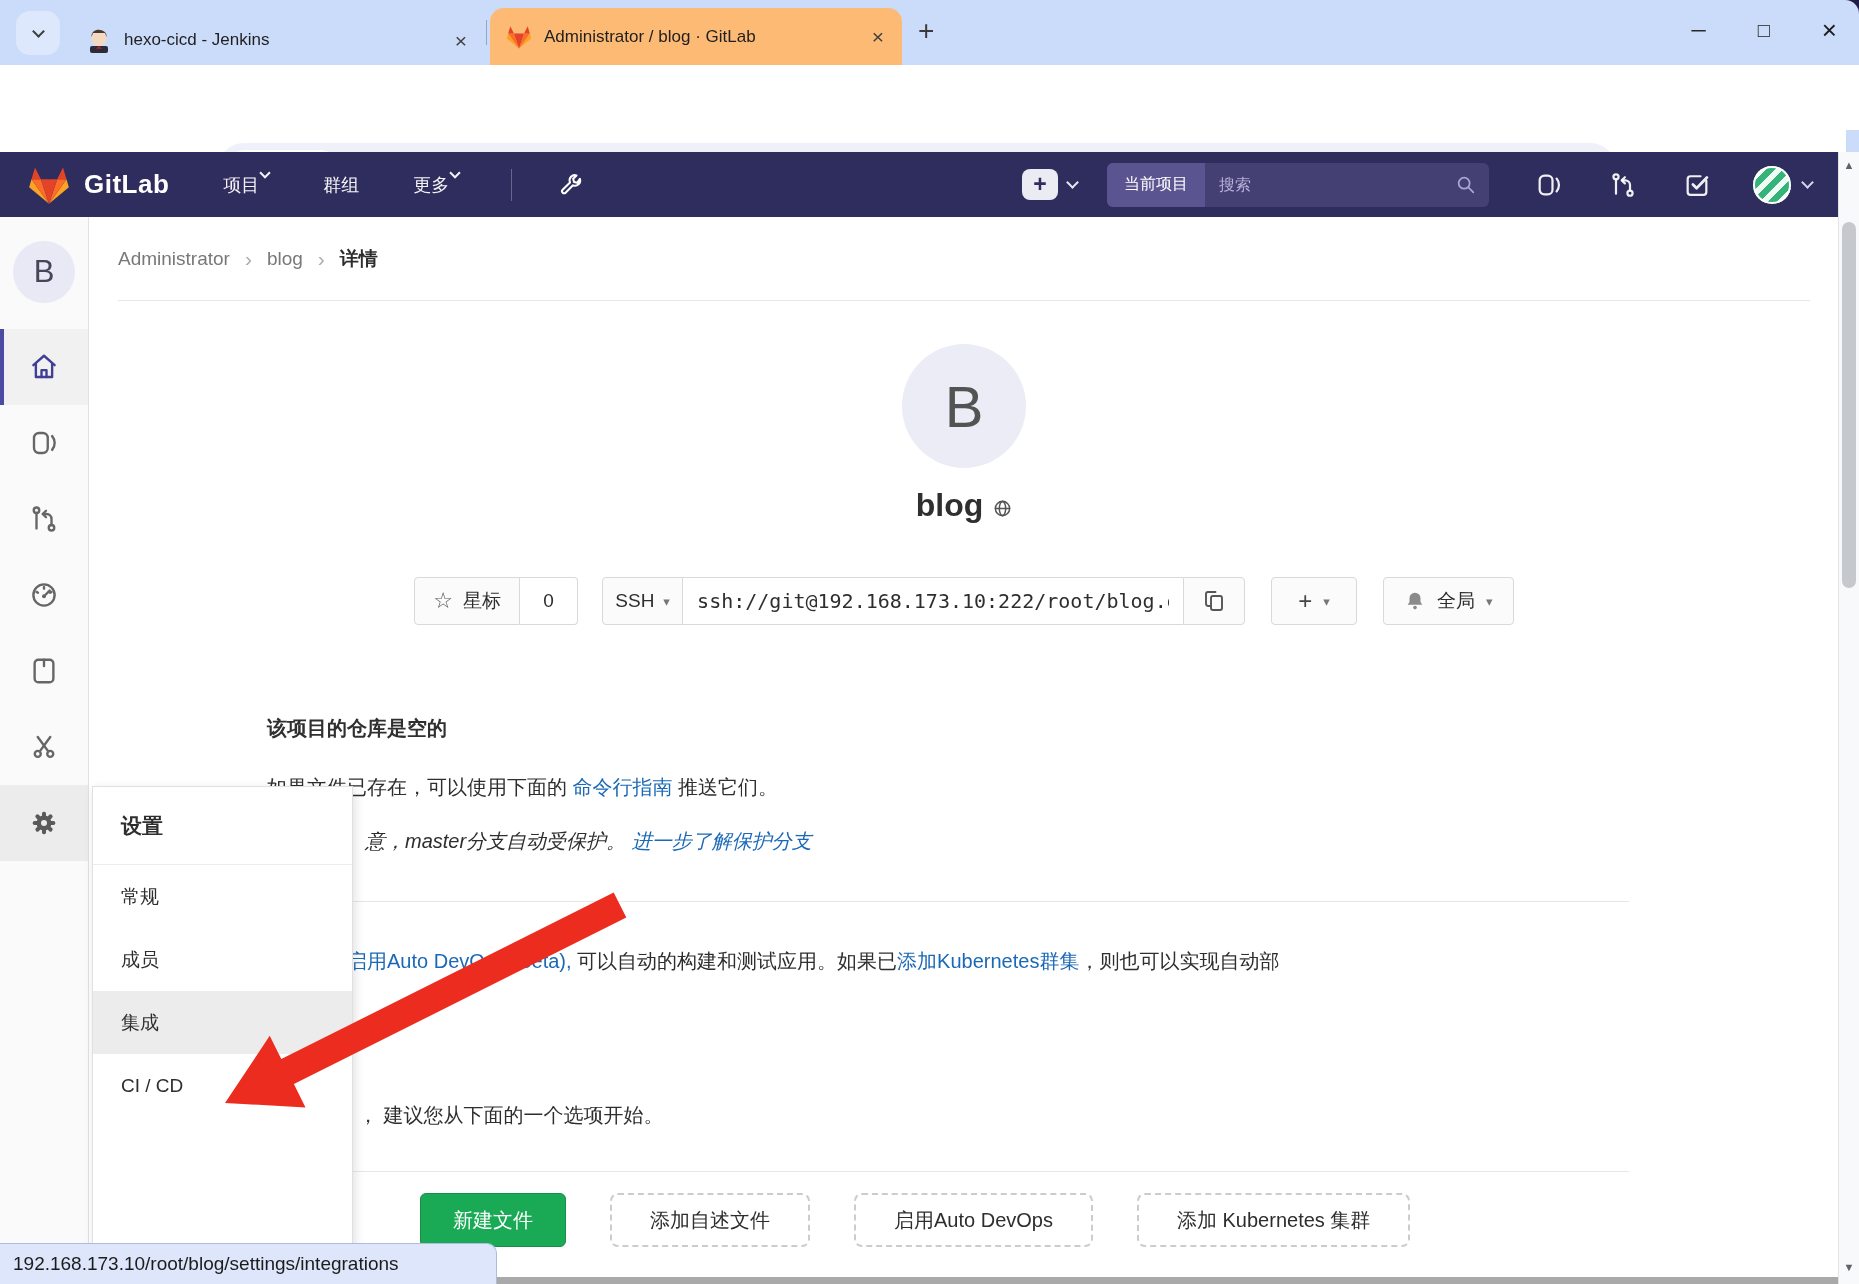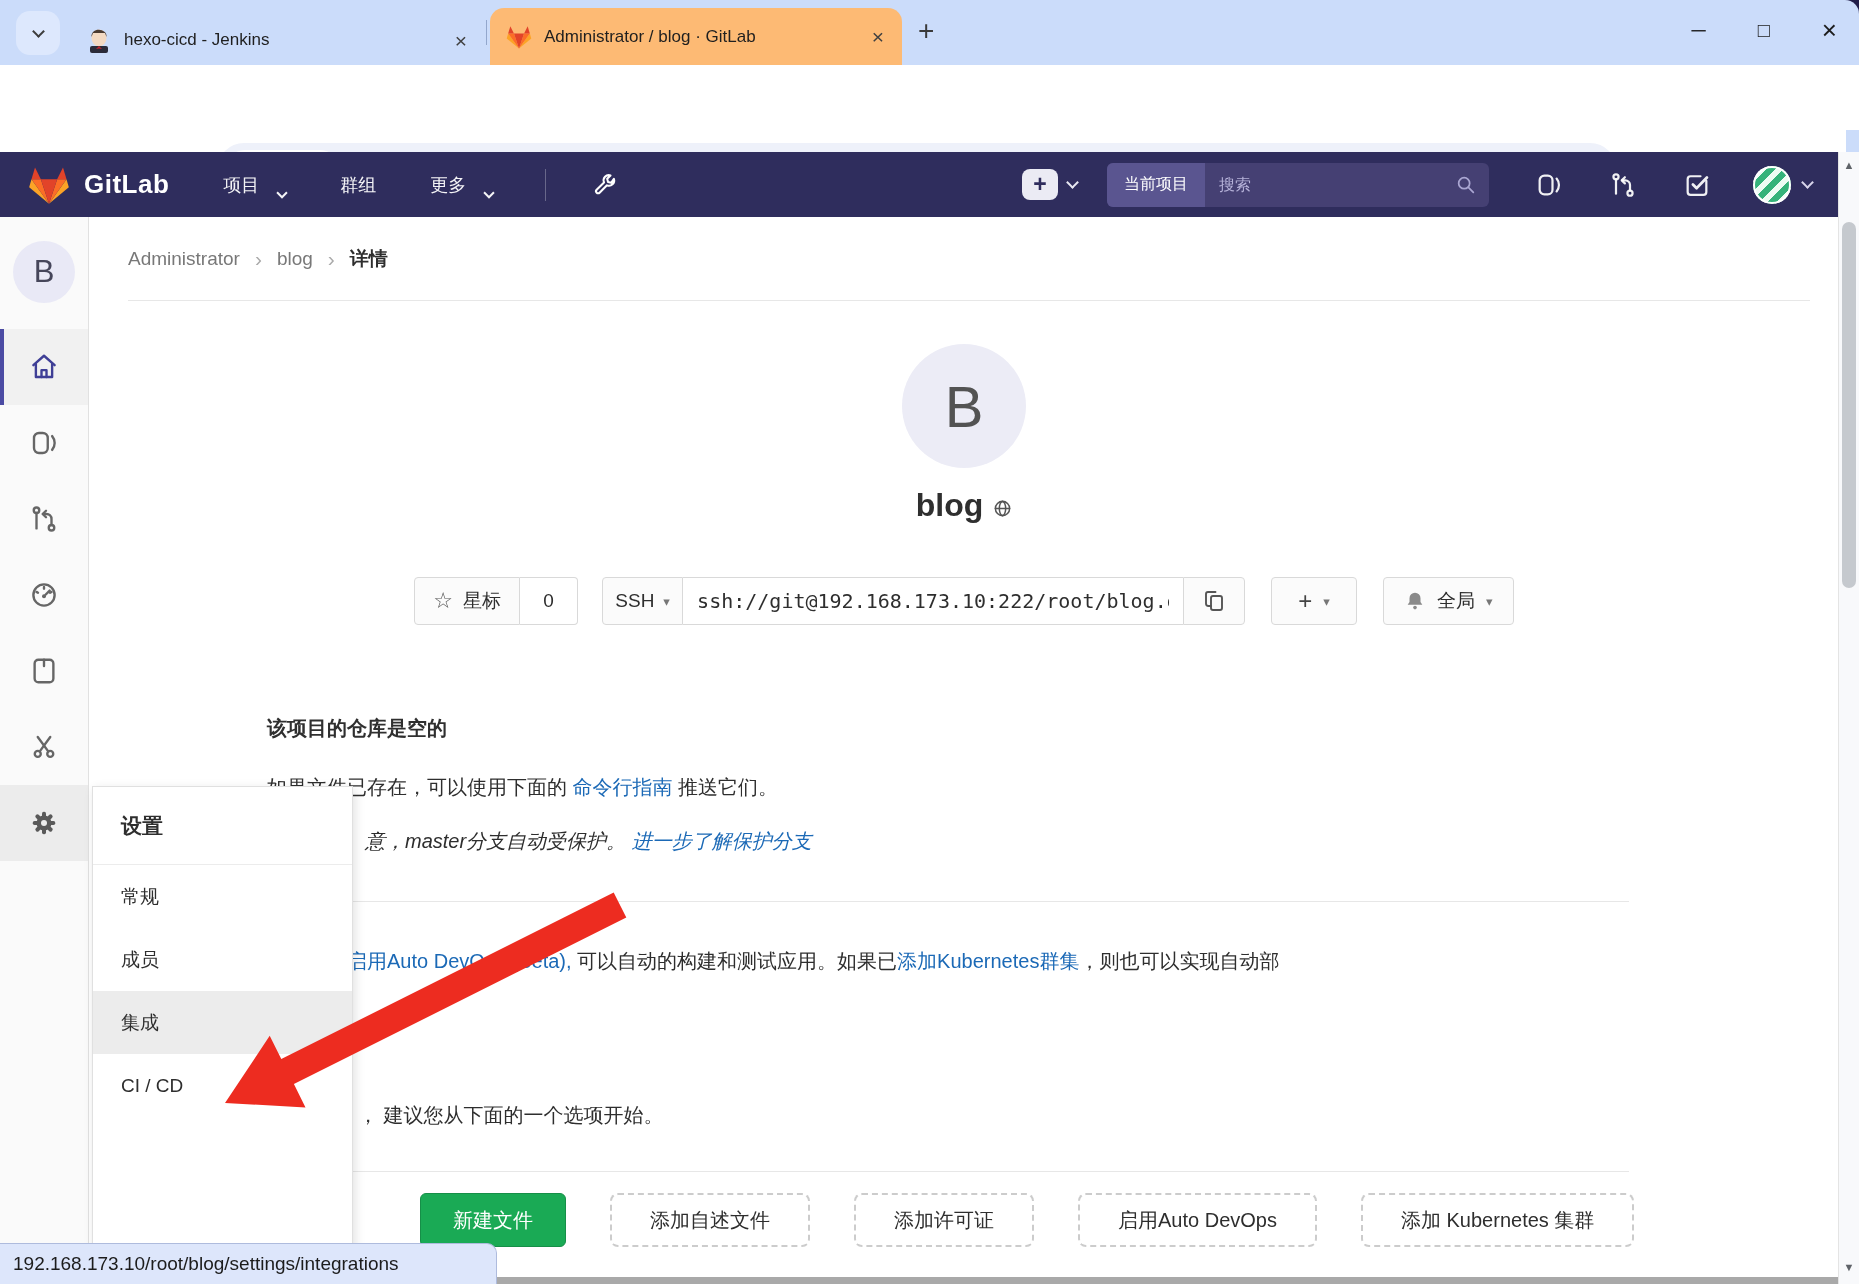--- a/index.html
+++ b/index.html
@@ -34,21 +34,21 @@
 .bookmark-star{position:absolute;left:1563px;top:86px;font-size:28px;color:#54575d;line-height:1}
 .addr-divider{position:absolute;left:1708px;top:96px;width:2px;height:26px;background:#c6d4f4}
 .profile-avatar{position:absolute;left:1736px;top:90px;width:32px;height:32px;border-radius:50%;background:linear-gradient(180deg,#e4536f 0 45%,#3f9e63 45% 100%);box-shadow:inset 0 0 0 2px rgba(255,255,255,.35)}
 .menu-dots{position:absolute;left:1816px;top:94px;display:flex;flex-direction:column;gap:5px}
 .menu-dots i{width:5px;height:5px;border-radius:50%;background:#3a3a3a}
 
 
 .glnav{position:absolute;left:0;top:152px;width:1838px;height:65px;background:#2f2d5d;display:flex;align-items:center;color:#fff}
 .gl-logo{margin-left:28px;width:42px;height:40px}
 .gl-brand{margin-left:14px;font-size:26px;font-weight:bold;color:#fff;letter-spacing:.5px}
-.gl-menu-item{display:flex;align-items:flex-end;gap:19px;font-size:18px;color:rgba(255,255,255,.95);margin-left:54px}
+.gl-menu-item{display:flex;align-items:flex-start;gap:2px;font-size:18px;color:rgba(255,255,255,.95);margin-left:54px}
 .gl-menu-item .chev{width:8px;height:8px}
 .gl-divider{width:1px;height:32px;background:rgba(255,255,255,.28);margin-left:52px}
 .gl-wrench{margin-left:46px;color:#fff}
 .gl-right{margin-left:auto;display:flex;align-items:center;margin-right:26px}
 .plusbox{width:36px;height:31px;border-radius:8px;background:#ebebf4;color:#2f2d5d;display:flex;align-items:center;justify-content:center;font-size:23px;font-weight:bold;line-height:1}
 .plus-chev{margin-left:10px;color:#e8e8f2}
 .gl-search{width:382px;height:44px;border-radius:6px;overflow:hidden;display:flex;margin-left:30px;background:#454073}
 .gl-scope{background:#5a5590;color:#fff;font-size:16px;display:flex;align-items:center;padding:0 17px;white-space:nowrap}
 .gl-inwrap{flex:1;display:flex;align-items:center}
 .gl-input{flex:1;min-width:0;background:transparent;border:none;outline:none;color:#d9d6ef;font-size:16px;padding:0 14px;font-family:"Liberation Sans",sans-serif}
@@ -62,21 +62,21 @@
 .sidebar{position:absolute;left:0;top:217px;width:89px;height:1067px;background:#fafafa;border-right:1px solid #e1e1e1}
 .sb-avatar{position:absolute;left:13px;top:24px;width:62px;height:62px;border-radius:50%;background:#e9e9f6;color:#46465a;font-size:31px;display:flex;align-items:center;justify-content:center}
 .sb-item{position:absolute;left:0;width:88px;height:76px;display:flex;align-items:center;justify-content:center;color:#666}
 .sb-item.active-home{background:#f1f1f1;color:#3f3f96}
 .active-bar{position:absolute;left:0;top:0;width:4px;height:100%;background:#4b4ba3}
 .sb-item.active-gear{background:#ececec;color:#5a5a5a}
 .sb-collapse{position:absolute;left:0;bottom:16px;width:88px;text-align:center;font-size:27px;color:#505050;line-height:1}
 
 
 .content{position:absolute;left:90px;top:217px;width:1748px;height:1067px;background:#fff}
-.breadcrumb{position:absolute;left:38px;right:28px;top:0;height:84px;display:flex;align-items:center;gap:15px;border-bottom:1px solid #e7e7e7;font-size:19px;color:#787878}
+.breadcrumb{position:absolute;left:28px;right:28px;top:0;height:84px;display:flex;align-items:center;gap:15px;border-bottom:1px solid #e7e7e7;font-size:19px;color:#787878}
 .breadcrumb .sep{color:#aaa;font-size:21px}
 .breadcrumb .current{color:#2e2e2e;font-weight:bold}
 .proj-avatar{position:absolute;left:812px;top:127px;width:124px;height:124px;border-radius:50%;background:#ececf6;color:#535353;font-size:58px;display:flex;align-items:center;justify-content:center}
 .proj-title{position:absolute;left:0;width:100%;top:270px;display:flex;justify-content:center;align-items:center;gap:10px;font-size:32px;font-weight:600;color:#2f2f2f}
 .globe{color:#555;margin-top:6px}
 .actions{position:absolute;left:0;width:100%;top:360px;height:48px;display:flex;justify-content:center;align-items:stretch}
 .btn{background:#fbfbfb;border:1px solid #d9d9d9;color:#2e2e2e;font-size:19px;display:flex;align-items:center;justify-content:center;white-space:nowrap}
 .star-btn{border-radius:4px 0 0 4px;padding:0 18px;gap:10px}
 .star-glyph{font-size:22px;line-height:1;color:#555}
 .count-btn{border-radius:0 4px 4px 0;border-left:none;width:58px;background:#fff}
@@ -386,21 +386,20 @@
 
   <div class="p p3"><span>当前项目</span><a class="link" href="#">启用Auto DevOps (Beta),</a><span> 可以自动的构建和测试应用。如果已</span><a class="link" href="#">添加Kubernetes群集</a><span>，则也可以实现自动部</span></div>
 
   <div class="p p4">， 建议您从下面的一个选项开始。</div>
 
   <div class="hr2"></div>
 
   <div class="cta-row">
     <div class="btn-green">新建文件</div>
     <div class="btn-dashed">添加自述文件</div>
-    <div class="btn-dashed">添加许可证</div>
     <div class="btn-dashed">启用Auto DevOps</div>
     <div class="btn-dashed">添加 Kubernetes 集群</div>
   </div>
 </div>
 
 <div class="settings-menu">
   <div class="sm-title">设置</div>
   <div class="sm-item">常规</div>
   <div class="sm-item">成员</div>
   <div class="sm-item active">集成</div>

